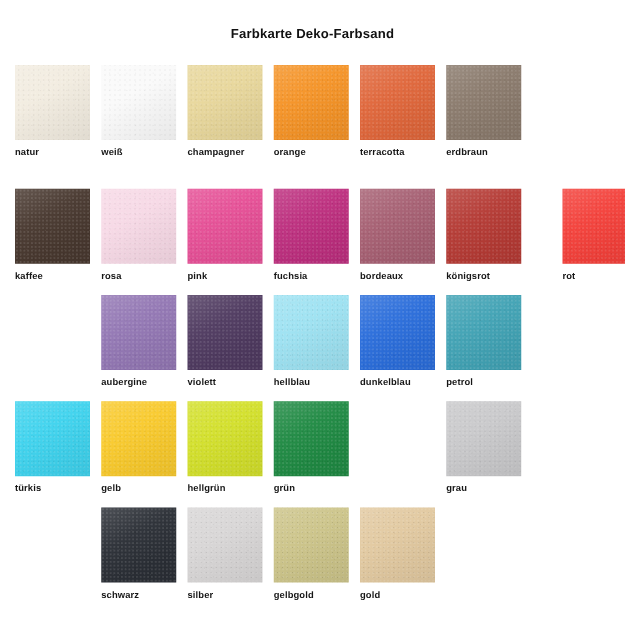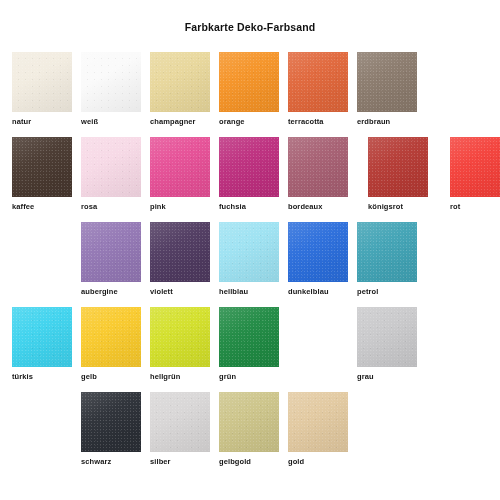--- a/index.html
+++ b/index.html
@@ -89,21 +89,21 @@
   }
 </style>
 </head>
 <body>
 
 <div id="page">
 
   <div id="chart-title">Farbkarte Deko-Farbsand</div>
 
   <div id="swatch-grid">
-      <div class="swatch-row" style="height: 85px;">
+      <div class="swatch-row" style="height: 99px;">
         <div class="swatch-cell" style="left: 0px;">
           <div class="swatch-chip" title="#f2ece0" style="background: rgb(242, 236, 224);">
             <span class="grain"></span>
             <span class="sheen"></span>
           </div>
           <div class="swatch-label">natur</div>
         </div>
         <div class="swatch-cell" style="left: 69px;">
           <div class="swatch-chip" title="#fafafa" style="background: rgb(250, 250, 250);">
             <span class="grain"></span>
@@ -169,21 +169,21 @@
           </div>
           <div class="swatch-label">fuchsia</div>
         </div>
         <div class="swatch-cell" style="left: 276px;">
           <div class="swatch-chip" title="#a65f72" style="background: rgb(166, 95, 114);">
             <span class="grain"></span>
             <span class="sheen"></span>
           </div>
           <div class="swatch-label">bordeaux</div>
         </div>
-        <div class="swatch-cell" style="left: 356px;">
+        <div class="swatch-cell" style="left: 345px;">
           <div class="swatch-chip" title="#b53a34" style="background: rgb(181, 58, 52);">
             <span class="grain"></span>
             <span class="sheen"></span>
           </div>
           <div class="swatch-label">königsrot</div>
         </div>
         <div class="swatch-cell" style="left: 414px; padding-left: 24px;">
           <div class="swatch-chip" title="#f4403a" style="background: rgb(244, 64, 58);">
             <span class="grain"></span>
             <span class="sheen"></span>

